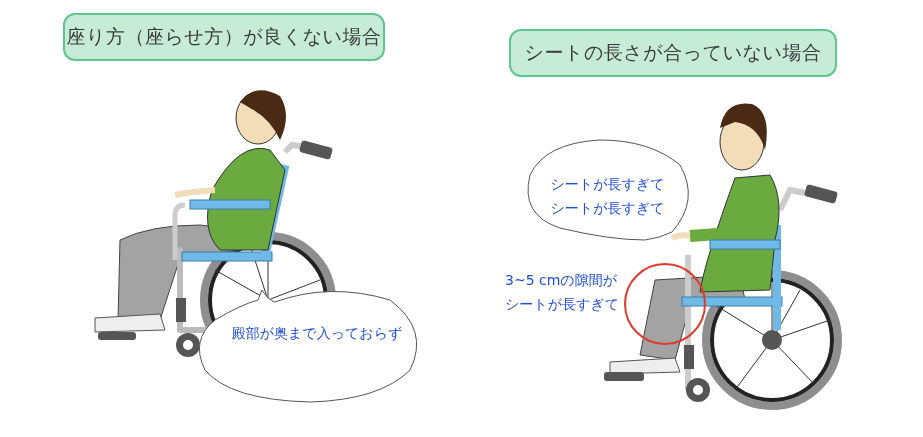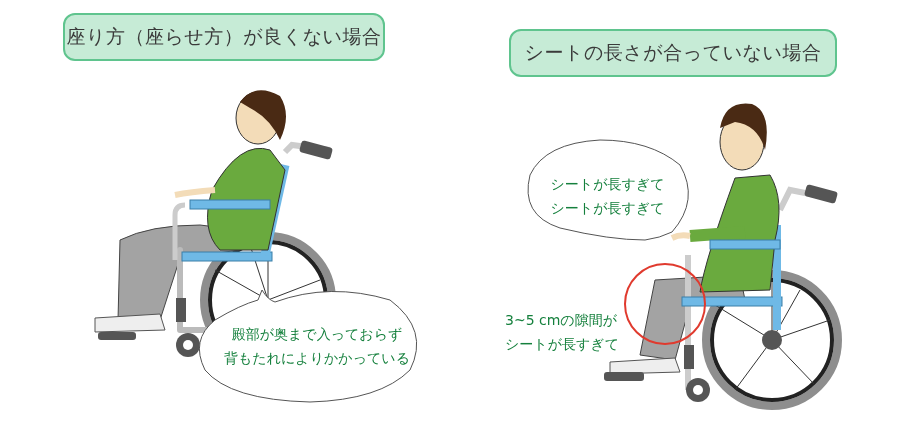--- a/index.html
+++ b/index.html
@@ -7,24 +7,24 @@
          font-family: "DejaVu Sans", sans-serif; color: #333; }
   .heading {
     position: absolute; height: 48px; box-sizing: border-box;
     background: #c6ebd6; border: 2px solid #5fc48e; border-radius: 12px;
     display: flex; align-items: center; justify-content: center;
     font-size: 19px; color: #3a3a3a; letter-spacing: 0.5px;
   }
   #h1 { left: 63px; top: 13px; width: 322px; }
   #h2 { left: 509px; top: 13px; width: 328px; margin-top: 16px; }
   svg.fig { position: absolute; left: 0; top: 0; }
-  .label { position: absolute; font-size: 14px; line-height: 24px; color: #15803d; text-align: center; white-space: nowrap; }
-  #b1 { left: 222px; top: 322px; width: 190px; }
+  .label { position: absolute; font-size: 14px; line-height: 24px; color: #1d4ed8; text-align: center; white-space: nowrap; }
+  #b1 { left: 222px; top: 322px; width: 190px; font-family: Liberation Mono, monospace; }
   #b2 { left: 535px; top: 172px; width: 145px; }
-  #gap { left: 505px; top: 268px; text-align: left; margin-top: 40px; }
+  #gap { left: 505px; top: 268px; text-align: left; }
 </style>
 </head>
 <body>
 
 <div id="h1" class="heading">
   <span>座り方（座らせ方）が良くない場合</span>
 </div>
 <div id="h2" class="heading">
   <span>シートの長さが合っていない場合</span>
 </div>
@@ -106,21 +106,20 @@
     <path d="M720 128 Q725 100 752 104 Q772 112 765 150 Q758 125 735 122 Z" fill="#4a2a14"></path>
   </g>
 
   <circle cx="665" cy="304" r="40" fill="none" stroke="#e03a2e" stroke-width="2"></circle>
 
   <path d="M645 240 Q660 238 672 232 Q700 200 680 165 Q650 140 600 140 Q545 143 530 175 Q520 215 560 228 Q610 240 645 240 Z" fill="#fff" stroke="#555" stroke-width="1"></path>
 </svg>
 
 <div id="b1" class="label">
   <div>殿部が奥まで入っておらず</div>
-  <div>背もたれによりかかっている</div>
 </div>
 
 <div id="b2" class="label">
   <div>シートが長すぎて</div>
   <div>シートが長すぎて</div>
 </div>
 
 <div id="gap" class="label">
   <div>3~5 cmの隙間が</div>
   <div>シートが長すぎて</div>

